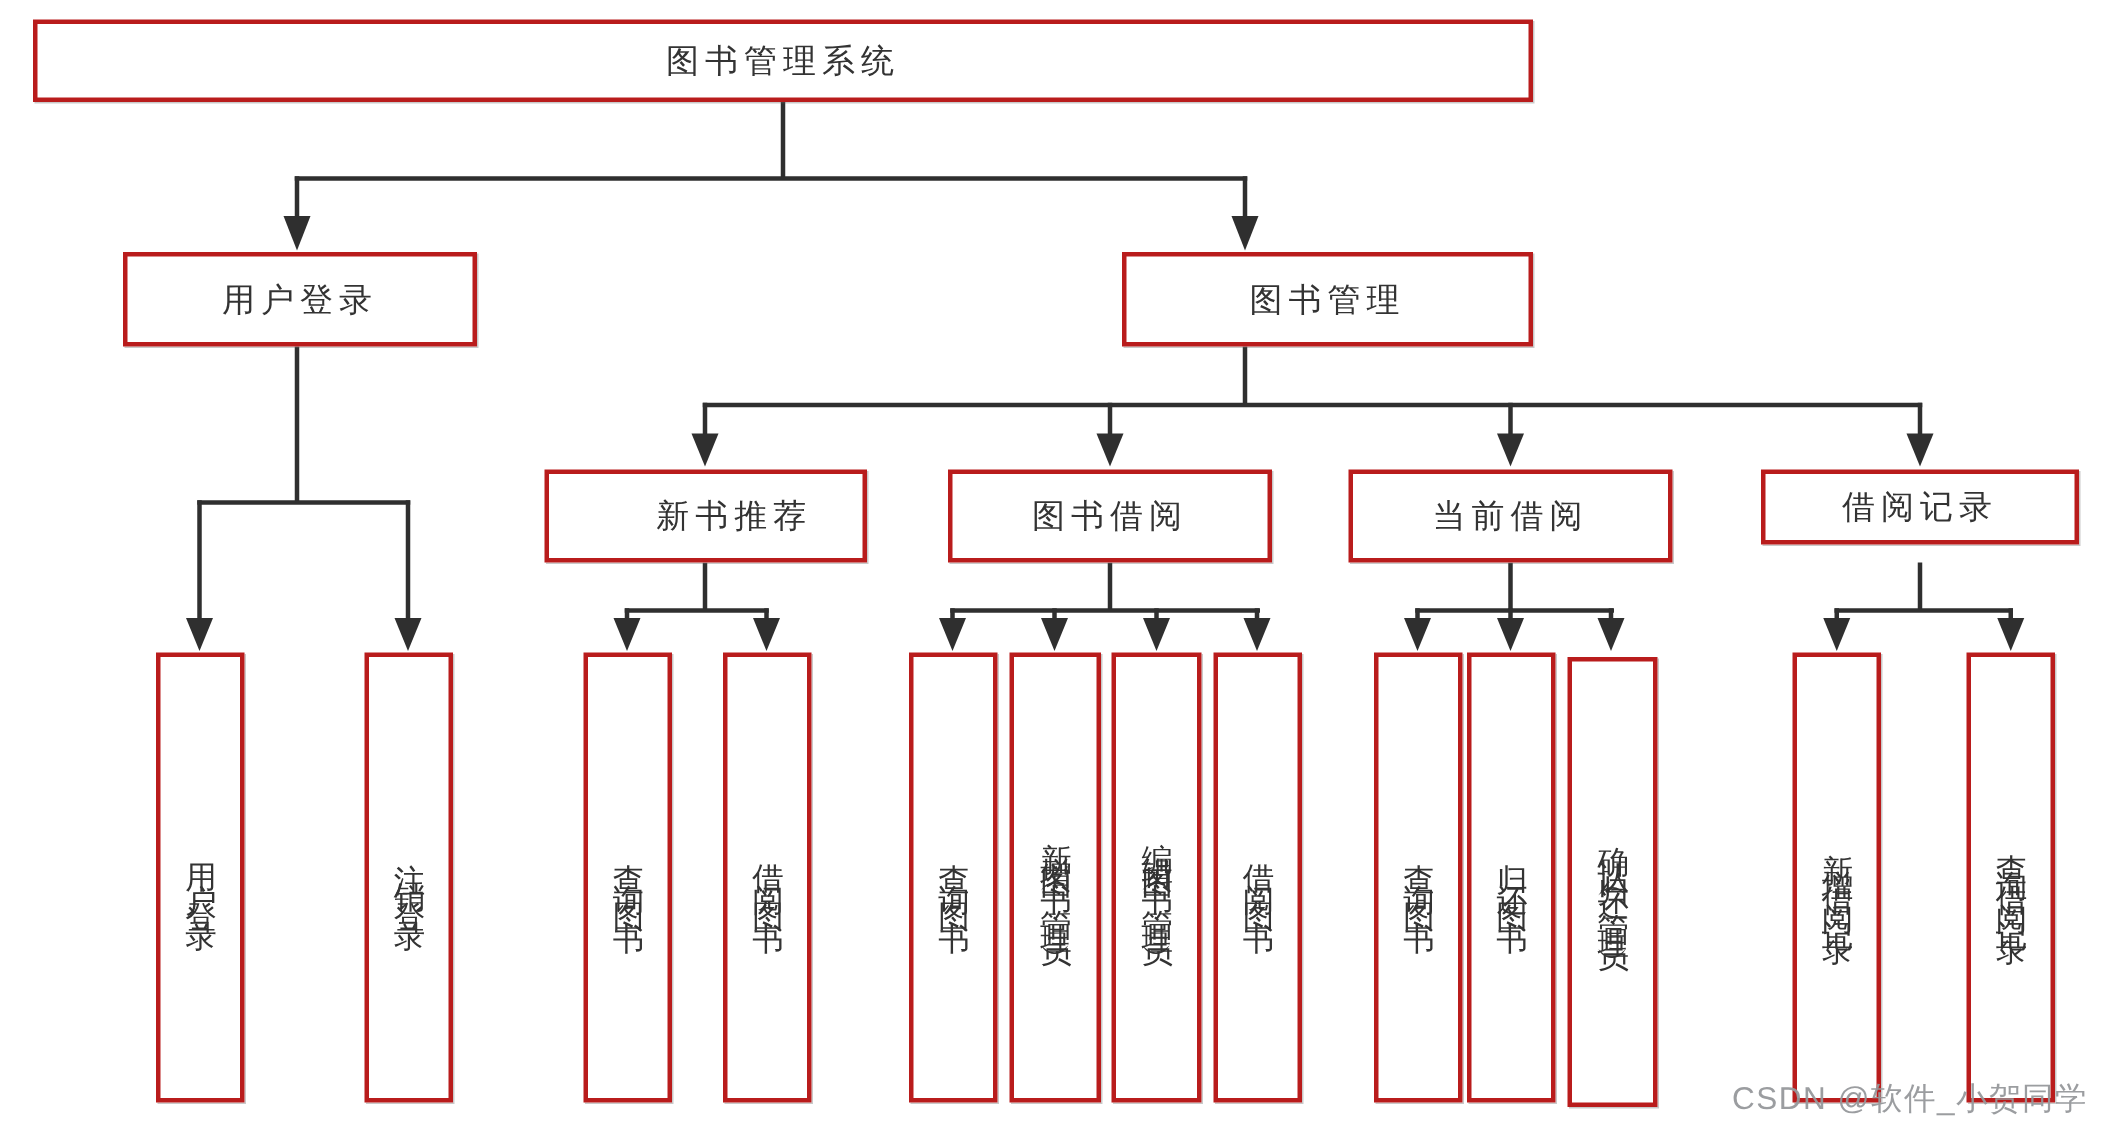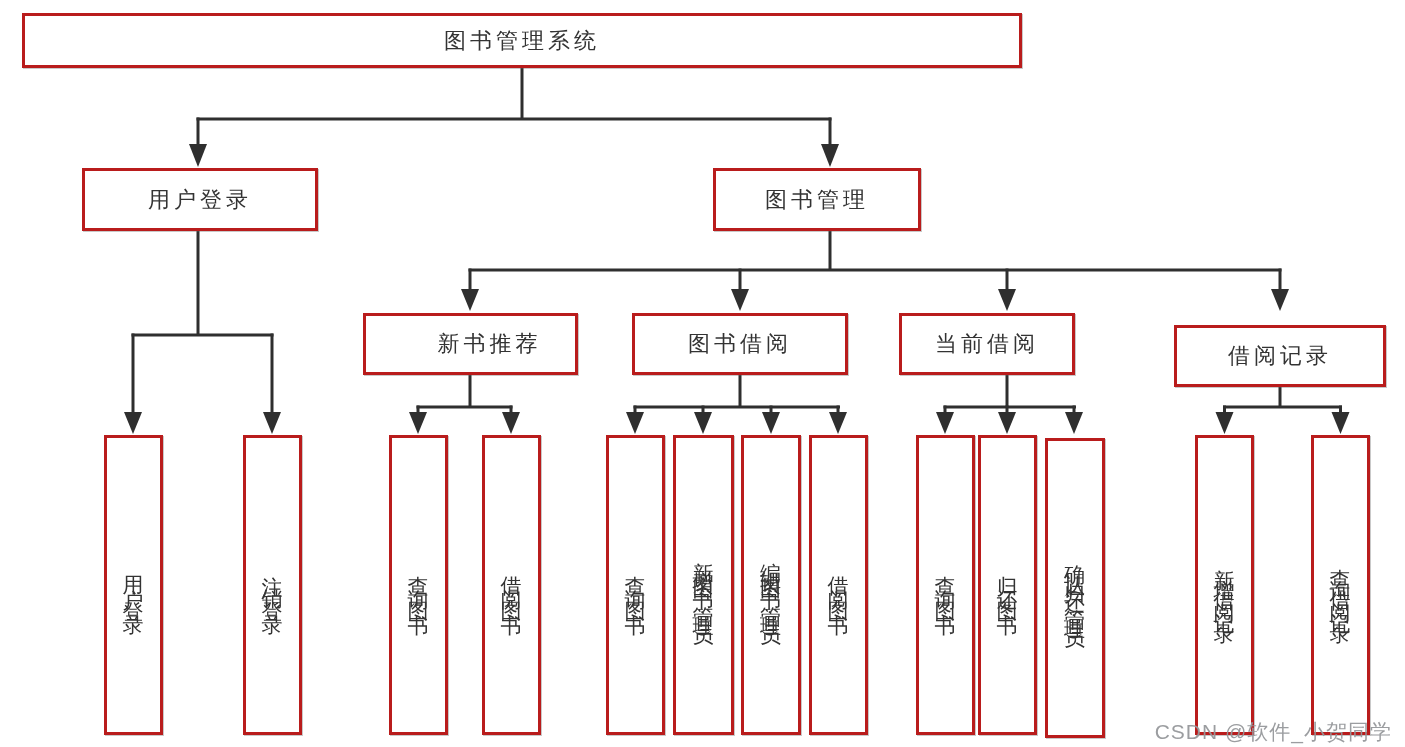--- a/index.html
+++ b/index.html
@@ -125,34 +125,34 @@
     <polygon points="1331.5,412 1349.5,412 1340.5,434"></polygon>
   </svg>
 
   <div class="node" style="left:22px;top:13px;width:1000px;height:55px;">
     <span class="hlabel">图书管理系统</span>
   </div>
 
   <div class="node" style="left:82px;top:168px;width:236px;height:63px;">
     <span class="hlabel">用户登录</span>
   </div>
-  <div class="node" style="left:713px;top:168px;width:208px;height:63px;">
+  <div class="node" style="left:748px;top:168px;width:274px;height:63px;">
     <span class="hlabel">图书管理</span>
   </div>
 
   <div class="node" style="left:363px;top:313px;width:215px;height:62px;padding-left:38px;">
     <span class="hlabel">新书推荐</span>
   </div>
   <div class="node" style="left:632px;top:313px;width:216px;height:62px;">
     <span class="hlabel">图书借阅</span>
   </div>
-  <div class="node" style="left:899px;top:313px;width:176px;height:62px;">
+  <div class="node" style="left:899px;top:313px;width:216px;height:62px;">
     <span class="hlabel">当前借阅</span>
   </div>
-  <div class="node" style="left:1174px;top:313px;width:212px;height:62px;margin-top:12px;">
+  <div class="node" style="left:1174px;top:313px;width:212px;height:50px;">
     <span class="hlabel">借阅记录</span>
   </div>
 
   <div class="node leaf" style="left:104px;">
     <span class="vlabel ls4">用户登录</span>
   </div>
   <div class="node leaf" style="left:243px;">
     <span class="vlabel ls4">注销登录</span>
   </div>
 

